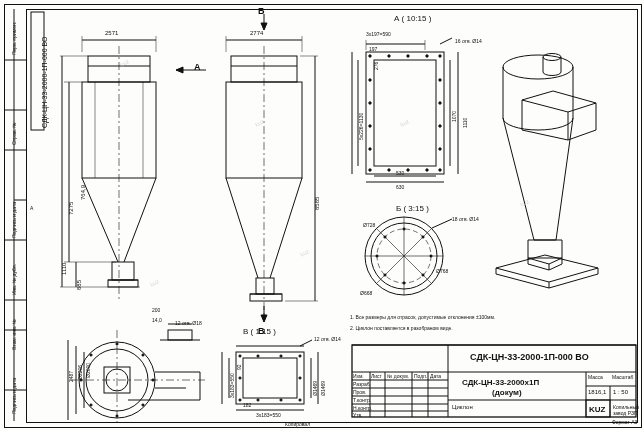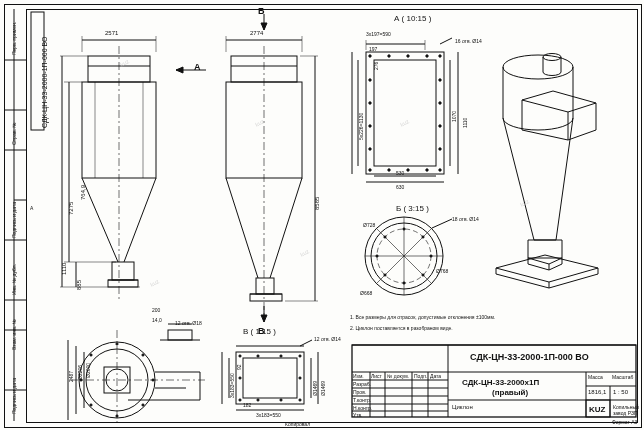--- a/index.html
+++ b/index.html
@@ -336,21 +336,21 @@
       <line x1="610" y1="386" x2="610" y2="400"></line>
       <line x1="610" y1="400" x2="610" y2="417"></line>
       <line x1="448" y1="386" x2="586" y2="386" stroke-width="0"></line>
 
       <line x1="524" y1="372" x2="524" y2="386" stroke-width="0"></line>
     </g>
   </svg>
 
   <div class="txt t9 b" style="left:470px;top:352px;">СДК-ЦН-33-2000-1П-000 ВО</div>
   <div class="txt t8 b" style="left:462px;top:378px;">СДК-ЦН-33-2000x1П</div>
-  <div class="txt t8 b" style="left:492px;top:388px;">(правый)</div>
+  <div class="txt t8 b" style="left:492px;top:388px;">(докум)</div>
   <div class="txt t6" style="left:452px;top:404px;">Циклон</div>
 
   <div class="txt t5" style="left:353px;top:373px;">Изм.</div>
   <div class="txt t5" style="left:371px;top:373px;">Лист</div>
   <div class="txt t5" style="left:387px;top:373px;">№ докум.</div>
   <div class="txt t5" style="left:414px;top:373px;">Подп.</div>
   <div class="txt t5" style="left:430px;top:373px;">Дата</div>
 
   <div class="txt t5" style="left:353px;top:381px;">Разраб.</div>
   <div class="txt t5" style="left:353px;top:389px;">Пров.</div>

